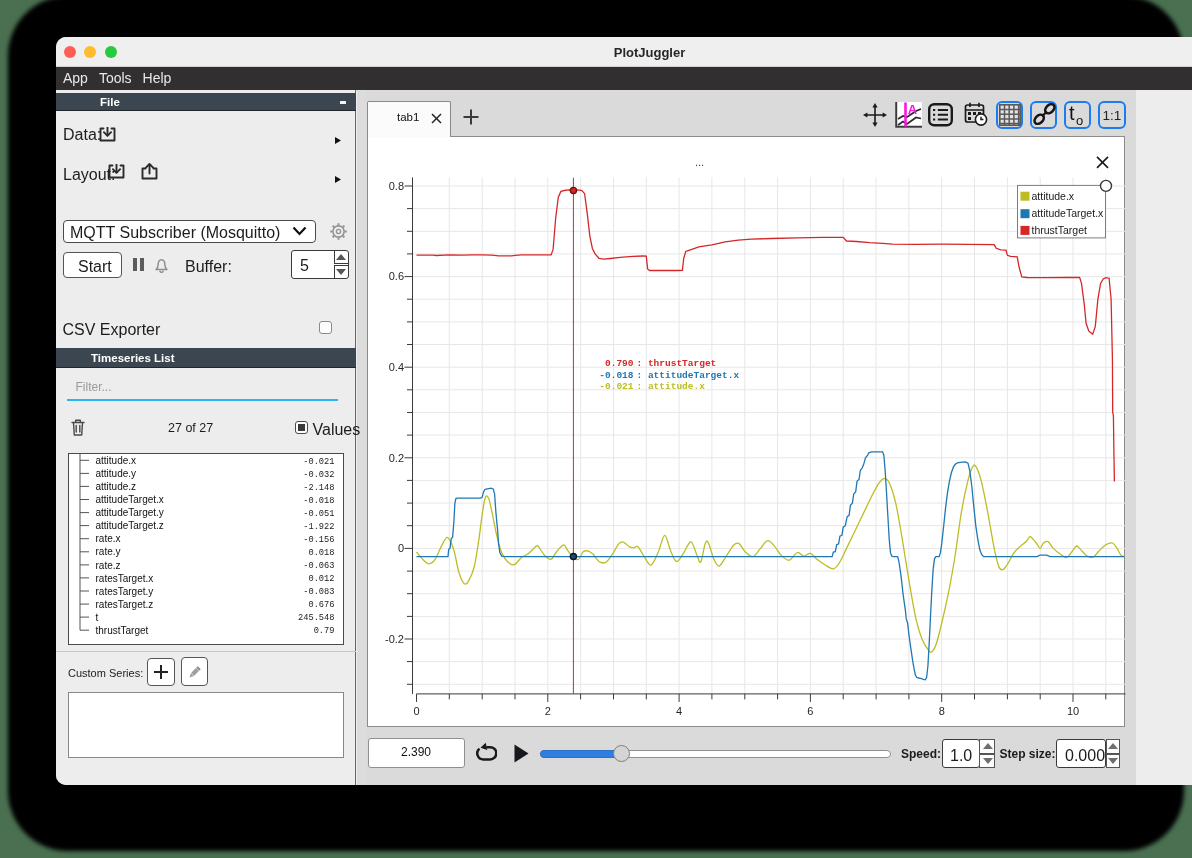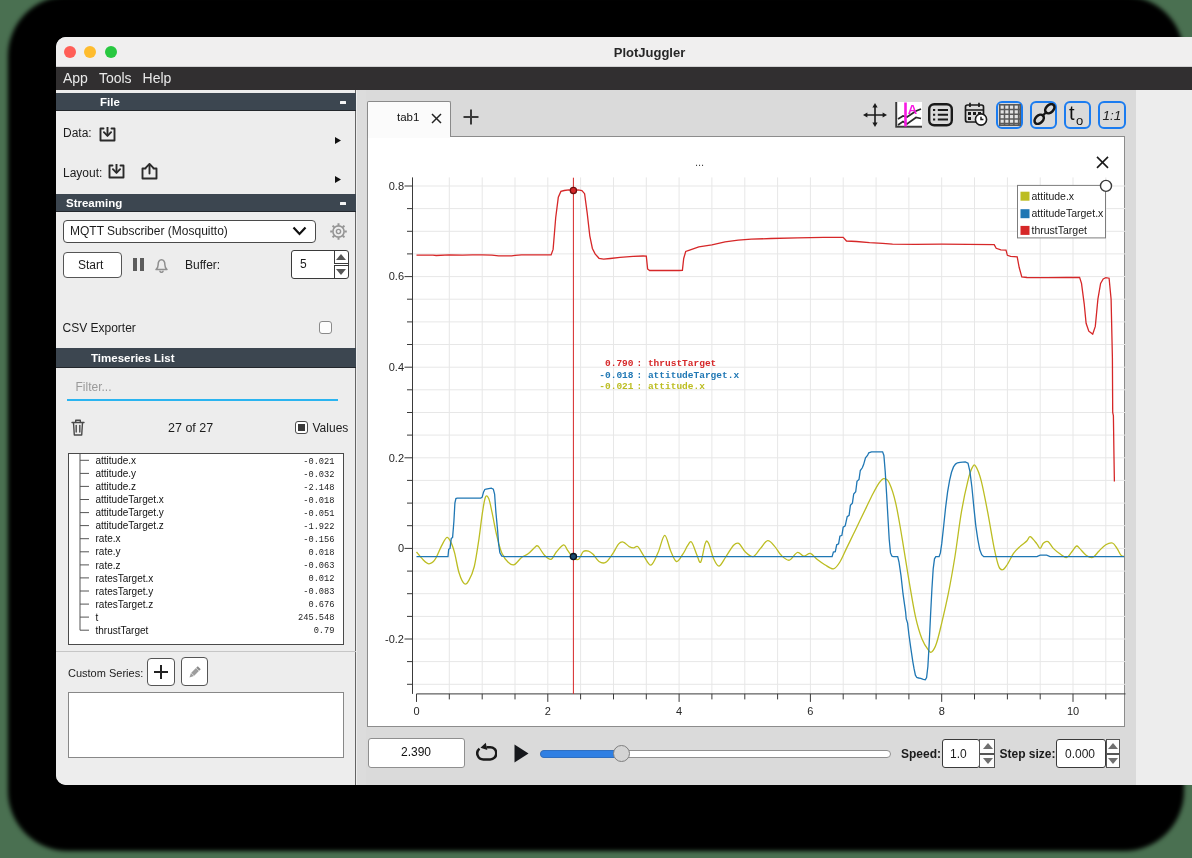--- a/index.html
+++ b/index.html
@@ -14,21 +14,21 @@
 #menubar { left:0; top:30px; width:100%; height:23px; background:#312f30; color:#e9e9e9;
   font-size:14px; line-height:23px; }
 #menubar span { margin-left:11px; }
 #menubar span:first-child { margin-left:7px; }
 #leftpanel { left:0; top:53px; width:300px; height:695px; background:#ededed; border-right:1px solid #646464; }
 #gutter { left:301px; top:53px; width:9px; height:695px; background:#dcdcdc; }
 #rightpanel { left:310px; top:53px; width:770px; height:695px; background:#dadada; }
 .hdr { left:0; width:300px; height:18px; background:#3c4650; color:#fff; font-size:11.5px;
   font-weight:700; line-height:18px; padding-left:10px; border-bottom:1px solid #23272c; }
 .hdr b { position:absolute; right:10px; top:7.5px; width:6px; height:3px; background:#f4f4f4; border-radius:0.5px; }
-.lbl { font-size:12px; color:#1c1c1c; }
+.lbl { font-size:16px; color:#1c1c1c; }
 .box { background:#fff; border:1px solid #4a4a4a; border-radius:4px; }
 .spin { background:#fff; border:1px solid #3a3a3a; border-radius:3px; }
 .tri-up { width:0;height:0;border-left:5px solid transparent;border-right:5px solid transparent;border-bottom:6px solid #555; }
 .tri-dn { width:0;height:0;border-left:5px solid transparent;border-right:5px solid transparent;border-top:6px solid #555; }
 .tbtn { border:2.2px solid #1b7cf0; border-radius:6px; width:27.5px; height:28px; }
 </style></head><body>
 <div id="shadow"></div>
 <div id="win">
   <div class="abs" id="titlebar">
     <div class="abs tl" style="left:8px;  background:#ff5e57;"></div>
@@ -66,21 +66,20 @@
         <g fill="none" stroke="#2b2b2b" stroke-width="1.9" stroke-linecap="round" stroke-linejoin="round">
 <path d="M5.5 5.5 H2.5 V15.5 H16.5 V5.5 H13.5"></path>
           <path d="M9.5 10.5 V1.6"></path>
           <path d="M5.9 4.6 9.5 1 13.1 4.6"></path>
         </g>
       </svg></div>
   <div class="abs" style="left:279px;top:131.5px;"><svg width="6" height="7" viewBox="0 0 6 7" style="">
         <path d="M0 0 L6 3.5 L0 7 Z" fill="#111"></path>
       </svg></div>
 
-  <div class="abs hdr" style="top:157px;">Streaming<b></b></div>
   <div class="abs box" style="left:7px;top:183px;width:253px;height:23px;border-width:1.5px;"></div>
   <div class="abs lbl" style="left:14px;top:187px;">MQTT Subscriber (Mosquitto)</div>
   <svg class="abs" style="left:236px;top:189px;" width="15" height="10" viewBox="0 0 15 10">
       <path d="M1.5 1.5 L7.5 8 L13.5 1.5" fill="none" stroke="#111" stroke-width="2.2"></path>
     </svg>
   <div class="abs" style="left:274px;top:185px;"><svg width="17" height="19" viewBox="0 0 17 19" style="">
         <g stroke="#949494" fill="none" stroke-width="2">
           <line x1="14.6" y1="9.5" x2="16.8" y2="9.5"></line>
           <line x1="12.8" y1="13.8" x2="14.4" y2="15.4"></line>
           <line x1="8.5" y1="15.6" x2="8.5" y2="17.8"></line>
@@ -279,21 +278,21 @@
 <ellipse cx="6.2" cy="16.3" rx="5.3" ry="3.7" transform="rotate(-45 6.2 16.3)"></ellipse>
 <line x1="9.2" y1="13.2" x2="13.6" y2="8.8" stroke-width="2.3"></line>
         </g>
       </svg></div>
   <div class="abs tbtn" style="left:1007.5px;top:63.5px;"></div>
   <div class="abs" style="left:1010px;top:65px;"><svg width="22" height="25" viewBox="0 0 22 25" style="">
         <text x="3" y="17.5" font-family="Liberation Sans" font-size="20" fill="#111">t</text>
 <text x="10" y="23" font-family="Liberation Sans" font-size="13" fill="#111">o</text>
       </svg></div>
   <div class="abs tbtn" style="left:1042px;top:63.5px;"></div>
-  <div class="abs" style="left:1045px;top:66px;font-style:italic;"><svg width="22" height="22" viewBox="0 0 22 22" style="">
+  <div class="abs" style="left:1045px;top:66px;"><svg width="22" height="22" viewBox="0 0 22 22" style="">
         <text x="11" y="16.5" font-family="Liberation Sans" font-size="13.5" fill="#222" text-anchor="middle">1:1</text>
       </svg></div>
 
   <div class="abs" style="left:310.5px;top:98.5px;width:758.5px;height:591.5px;background:#fff;border:1px solid #8c8c8c;">
   <svg width="758" height="591" viewBox="0 0 758 591" style="position:absolute;left:0;top:0">
 <defs>
           <clipPath id="cv">
             <rect x="44.5" y="40.4" width="713.0" height="516.5"></rect>
           </clipPath>
         </defs>

